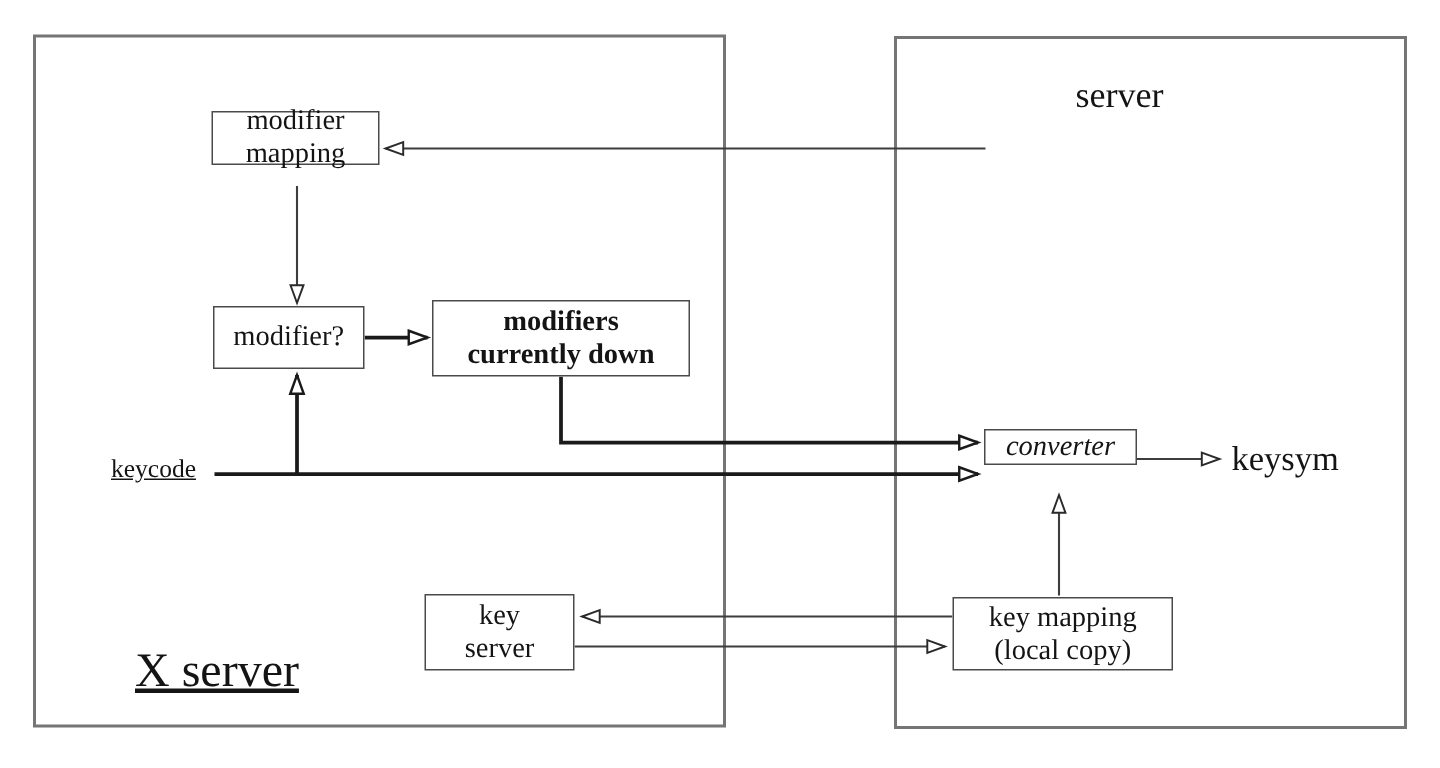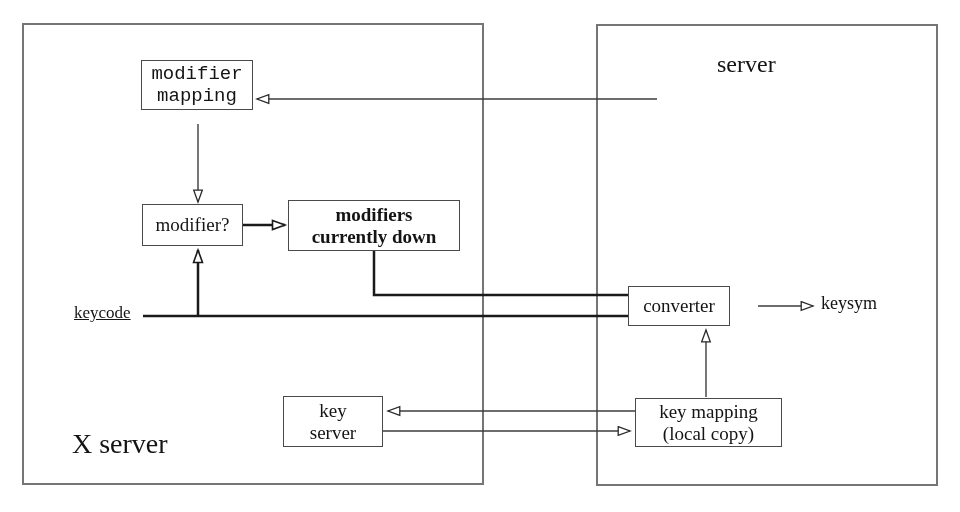--- a/index.html
+++ b/index.html
@@ -30,31 +30,31 @@
     line-height:22px;
     white-space:pre-line;
     color:#141414;
   }
   .freelabel{
     position:absolute;
     white-space:nowrap;
     color:#141414;
   }
   .lbl-client   {left:717px; top:51px;  font-size:24px;}
-  .lbl-xserver  {left:72px;  top:428px; font-size:28px;}
+  .lbl-xserver  {left:90px;  top:428px; font-size:32px;text-decoration:underline;}
   .lbl-keycode  {left:74px;  top:303px; font-size:17px;text-decoration:underline;}
-  .lbl-keysym   {left:821px; top:293px; font-size:18px;}
+  .lbl-keysym   {left:821px; top:293px; font-size:23px;}
 
   #server-box {left:22px;  top:23px; width:462px; height:462px;}
   #client-box {left:596px; top:24px; width:342px; height:462px;}
 
-  #node-modifier-mapping {left:141px; top:60px;  width:112px; height:50px;font-family:Liberation Mono, monospace;}
+  #node-modifier-mapping {left:141px; top:74px;  width:112px; height:36px;}
   #node-modifier-check   {left:142px; top:204px; width:101px; height:42px;}
   #node-modifiers-down   {left:288px; top:200px; width:172px; height:51px;font-weight:bold;}
-  #node-converter        {left:628px; top:286px; width:102px; height:40px;}
+  #node-converter        {left:656px; top:286px; width:102px; height:24px;font-style:italic;}
   #node-key-mapping      {left:283px; top:396px; width:100px; height:51px;}
   #node-local-copy       {left:635px; top:398px; width:147px; height:49px;}
 
   svg.wires{position:absolute; left:0; top:0; width:960px; height:512px;}
   .wire-thin {stroke:#3d3d3d; stroke-width:1.4; fill:none;}
   .wire-thick{stroke:#1a1a1a; stroke-width:2.5; fill:none;}
 </style>
 </head>
 <body>
 

